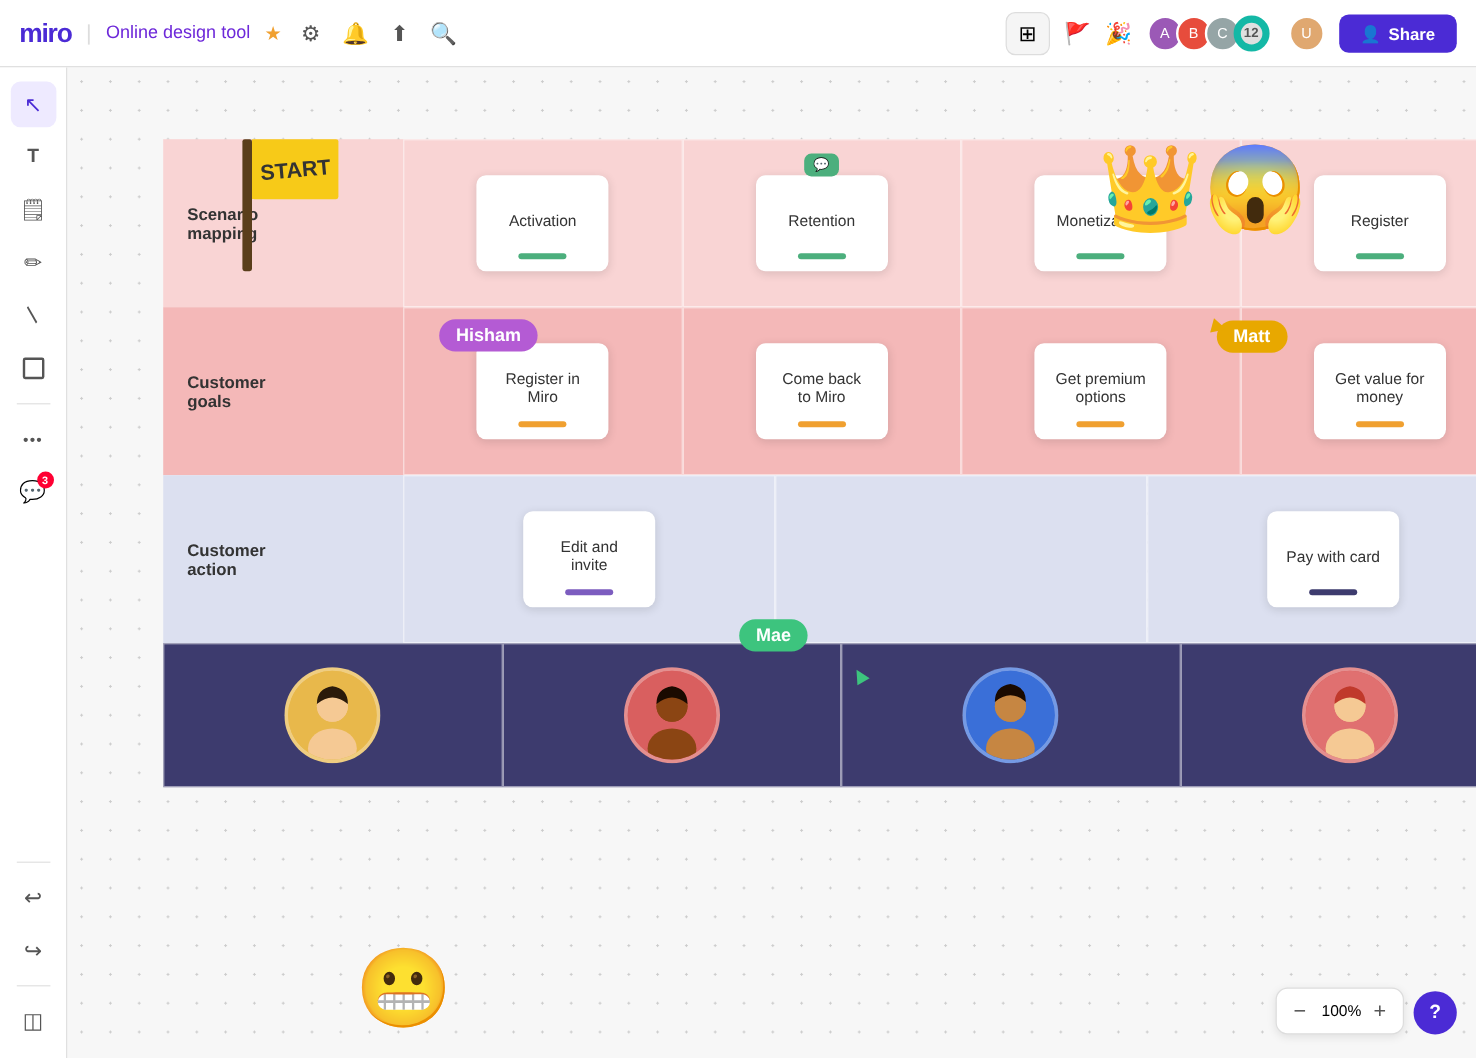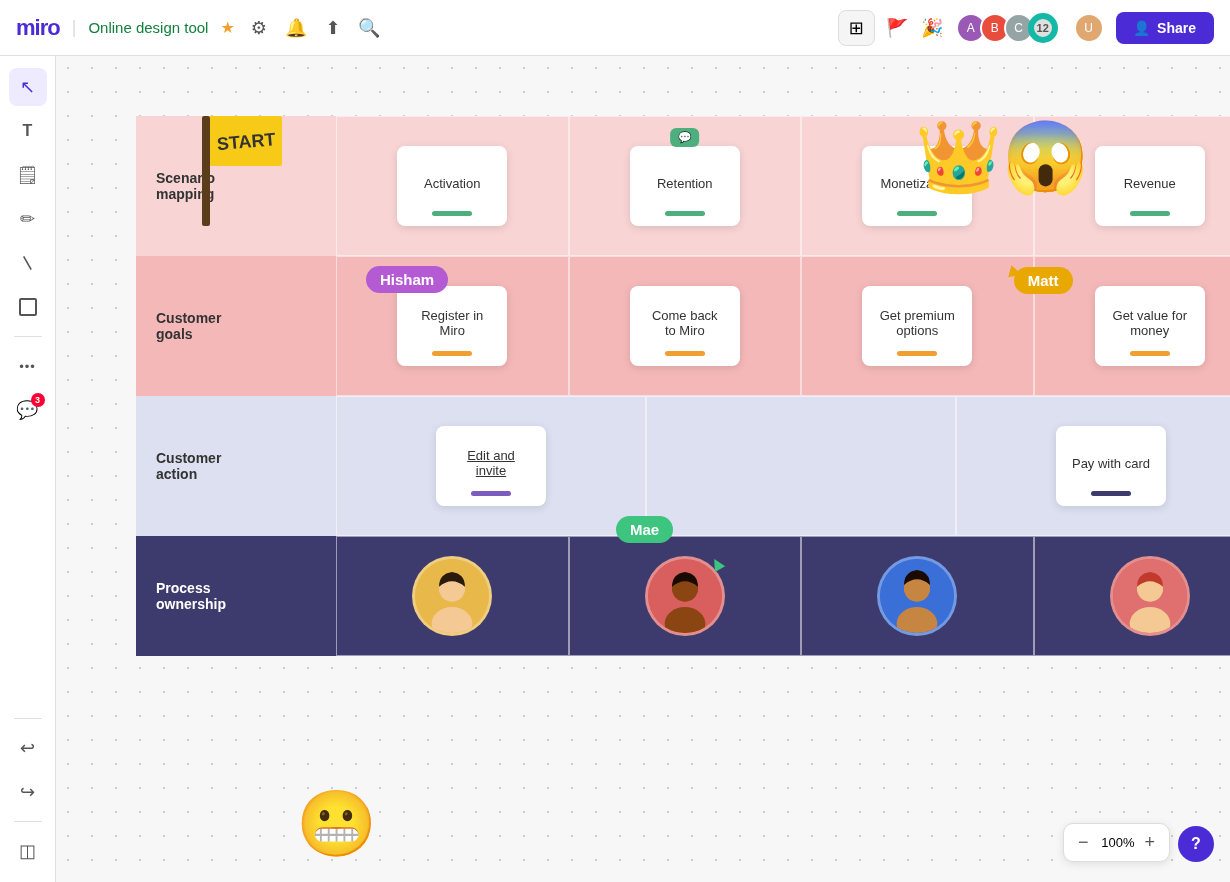--- a/index.html
+++ b/index.html
@@ -5,21 +5,21 @@
     * { box-sizing: border-box; margin: 0; padding: 0; }
     body { font-family: -apple-system, BlinkMacSystemFont, 'Segoe UI', sans-serif; background: #f0f0f0; width: 1230px; height: 882px; overflow: hidden; }
 
     
     .topnav {
       display: flex; align-items: center; height: 56px;
       background: #fff; border-bottom: 1px solid #e0e0e0;
       padding: 0 16px; gap: 12px; position: relative; z-index: 100;
     }
     .logo { font-weight: 800; font-size: 22px; color: #4b2bd5; letter-spacing: -1px; }
-    .board-title { font-size: 15px; font-weight: 500; color: #15803d; }
+    .board-title { font-size: 15px; font-weight: 500; color: #6d28d9; }
     .nav-icons { display: flex; gap: 18px; align-items: center; margin-left: 4px; }
     .nav-icon { color: #555; font-size: 18px; cursor: pointer; }
     .nav-spacer { flex: 1; }
     .nav-right { display: flex; align-items: center; gap: 10px; }
     .avatar-group { display: flex; align-items: center; }
     .avatar { width: 30px; height: 30px; border-radius: 50%; border: 2px solid #fff; overflow: hidden; margin-left: -6px; background: #ccc; display: flex; align-items: center; justify-content: center; font-size: 12px; color: #fff; }
     .avatar:first-child { margin-left: 0; }
     .avatar-count { background: #e0e0e0; color: #555; font-size: 11px; font-weight: 600; width: 30px; height: 30px; border-radius: 50%; display: flex; align-items: center; justify-content: center; margin-left: -6px; border: 6px solid #14b8a6; }
     .share-btn { background: #4b2bd5; color: #fff; border: none; border-radius: 8px; padding: 8px 18px; font-size: 14px; font-weight: 600; cursor: pointer; display: flex; align-items: center; gap: 6px; }
     .nav-grid-btn { background: #f5f5f5; border: 1px solid #ddd; border-radius: 8px; padding: 6px 10px; font-size: 18px; cursor: pointer; }
@@ -257,21 +257,21 @@
 
         <div class="cell">
           <div class="card">
             <span>Monetization</span>
             <div class="card-bar bar-green"></div>
           </div>
         </div>
 
         <div class="cell">
           <div class="card">
-            <span>Revenue</span>
+            <span>Register</span>
             <div class="card-bar bar-green"></div>
           </div>
         </div>
       </div>
     </div>
 
     <div class="board-row row-goals" style="position:relative;">
       <div class="row-header">
         <span style="white-space:pre-line;">Customer
 goals</span>
@@ -316,43 +316,39 @@
     </div>
 
     <div class="board-row row-action" style="position:relative;">
       <div class="row-header">
         <span style="white-space:pre-line;">Customer
 action</span>
       </div>
       <div class="row-cells">
         <div class="cell">
           <div class="card">
-            <span style="white-space:pre-line;text-decoration:underline;">Edit and
+            <span style="white-space:pre-line;">Edit and
 invite</span>
             <div class="card-bar" style="background:#7c5cbf;"></div>
           </div>
         </div>
         <div class="cell" style="position:relative;">
 
           <div style="position:absolute; left:60px; bottom:-40px; font-size:20px; color:#3dc47e; z-index:20; transform:rotate(-30deg);">▲</div>
         </div>
         <div class="cell">
           <div class="card">
             <span style="white-space:pre-line;">Pay with card</span>
             <div class="card-bar" style="background:#3d3b6e;"></div>
           </div>
         </div>
       </div>
     </div>
 
     <div class="board-row row-ownership" style="position:relative;">
-      <div class="row-header">
-        <span style="white-space:pre-line; color:#fff;">Process
-ownership</span>
-      </div>
 
       <div class="cursor-label" style="background:#3dc47e; left:480px; top:-20px; z-index:30;">Mae</div>
       <div class="row-cells">
         <div class="cell" style="min-height:120px;">
           <div class="owner-avatar" style="background:#e8b84b;">
 
             <svg width="80" height="80" viewBox="0 0 80 80">
               <circle cx="40" cy="40" r="40" fill="#e8b84b"></circle>
               <circle cx="40" cy="32" r="14" fill="#f5c994"></circle>
               <ellipse cx="40" cy="70" rx="22" ry="18" fill="#f5c994"></ellipse>

